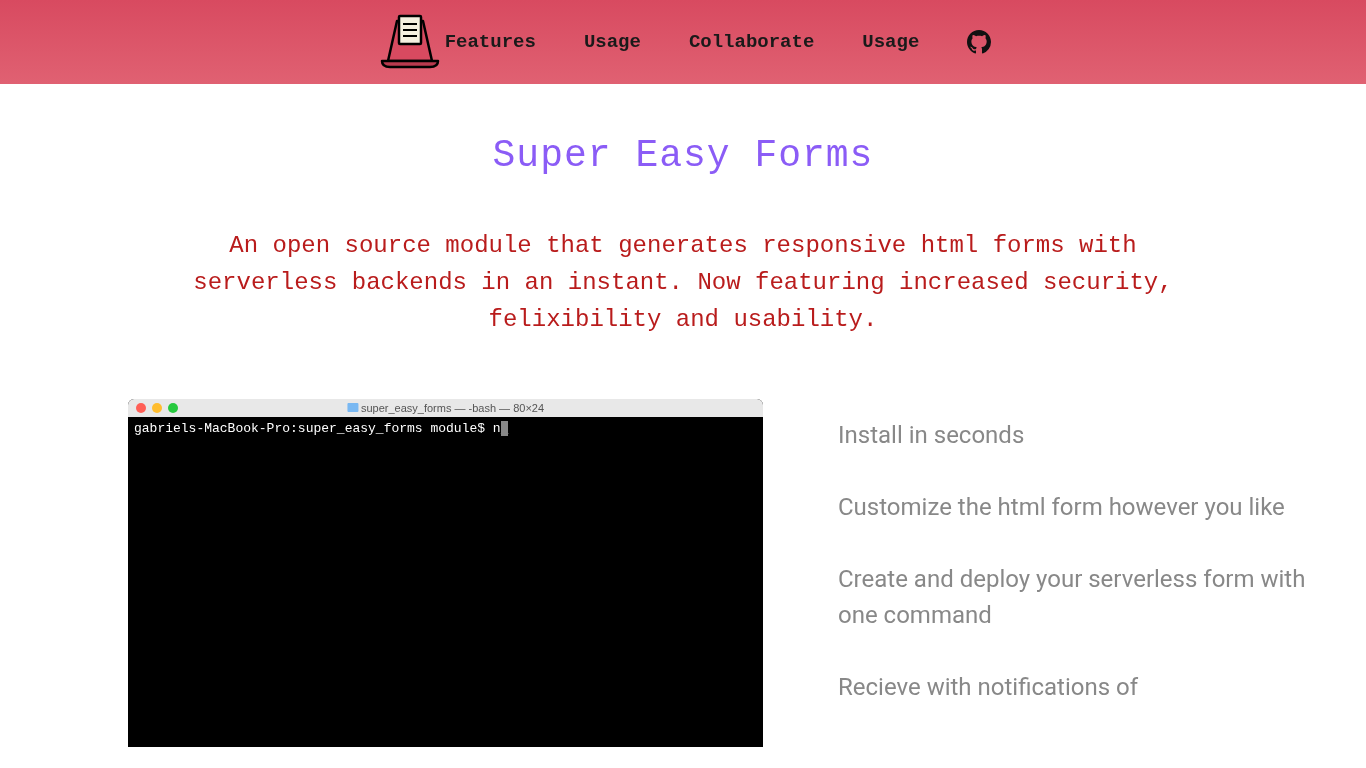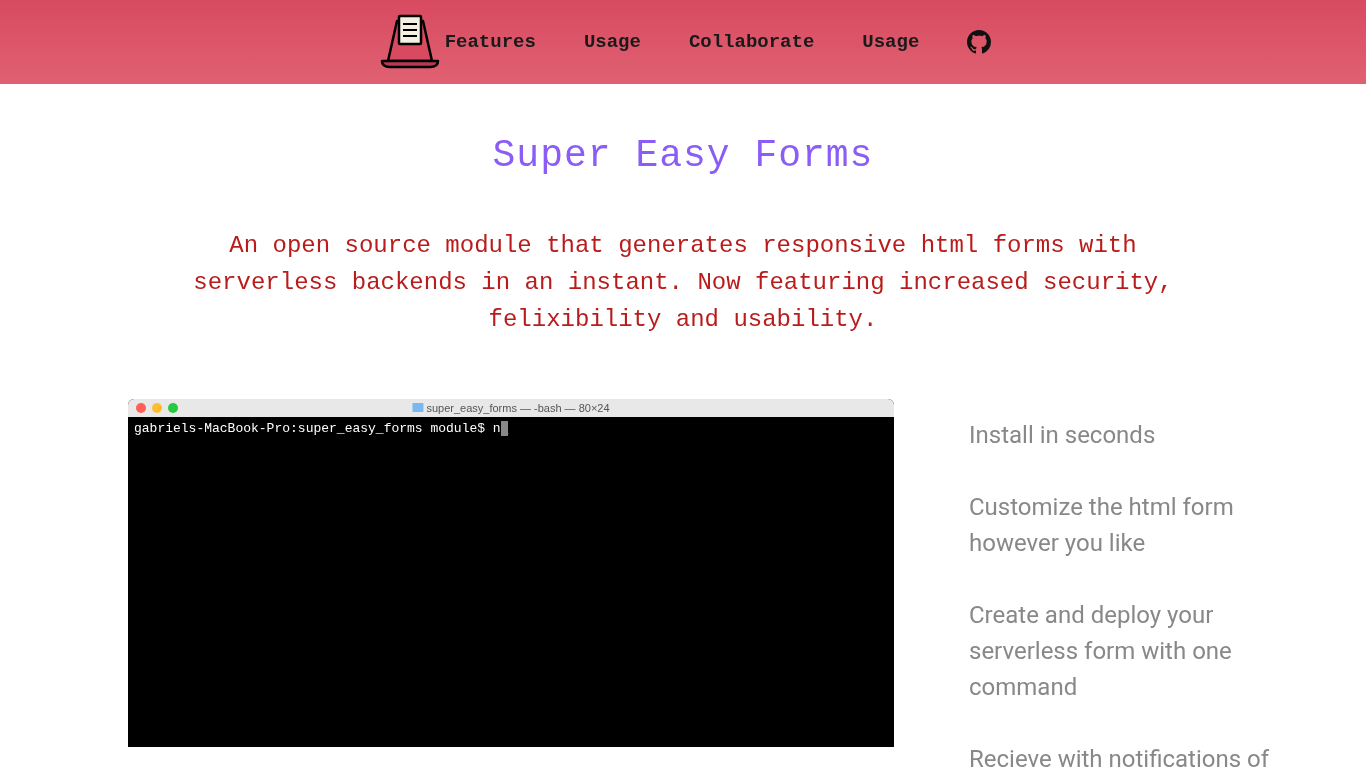--- a/index.html
+++ b/index.html
@@ -6,21 +6,21 @@
 body { font-family: -apple-system, BlinkMacSystemFont, "Segoe UI", Roboto, sans-serif; background: #fff; width: 1366px; }
 .navbar { background: linear-gradient(to bottom, #d84a60, #e06172); height: 84px; display: flex; align-items: center; justify-content: center; padding: 0 60px 0 60px; }
 .logo { width: 70px; height: 58px; display: flex; align-items: center; justify-content: center; }
 .nav-links { display: flex; align-items: center; gap: 48px; }
 .nav-link { font-family: 'Courier New', Courier, monospace; font-size: 19px; font-weight: bold; color: #1a1a1a; text-decoration: none; cursor: pointer; }
 .github-icon { width: 24px; height: 24px; cursor: pointer; }
 .hero { text-align: center; padding: 50px 0 40px 0; }
 .hero-title { font-family: 'Courier New', Courier, monospace; font-size: 38px; font-weight: normal; color: #8b5cf6; letter-spacing: 1px; }
 .hero-subtitle { font-family: 'Courier New', Courier, monospace; font-size: 24px; color: #b91c1c; line-height: 1.55; max-width: 1010px; margin: 50px auto 0 auto; }
 .content { display: flex; padding: 20px 60px 0 128px; gap: 75px; align-items: flex-start; }
-.terminal-window { width: 766px; background: #000; border-radius: 6px 6px 0 0; overflow: hidden; }
+.terminal-window { width: 635px; background: #000; border-radius: 6px 6px 0 0; overflow: hidden; }
 .terminal-titlebar { background: #e8e8e8; height: 18px; display: flex; align-items: center; padding: 0 8px; position: relative; }
 .traffic-lights { display: flex; gap: 6px; }
 .traffic-light { width: 10px; height: 10px; border-radius: 50%; }
 .tl-red { background: #ff5f56; }
 .tl-yellow { background: #ffbd2e; }
 .tl-green { background: #27c93f; }
 .terminal-title { position: absolute; left: 50%; transform: translateX(-50%); font-size: 11px; color: #555; font-family: -apple-system, sans-serif; display: flex; align-items: center; gap: 3px; }
 .folder-icon { width: 11px; height: 9px; background: #79b8f2; border-radius: 1px; display: inline-block; }
 .terminal-body { background: #000; padding: 4px 6px; min-height: 330px; font-family: Menlo, Monaco, 'Courier New', monospace; font-size: 13px; color: #fff; }
 .terminal-prompt { white-space: nowrap; }

